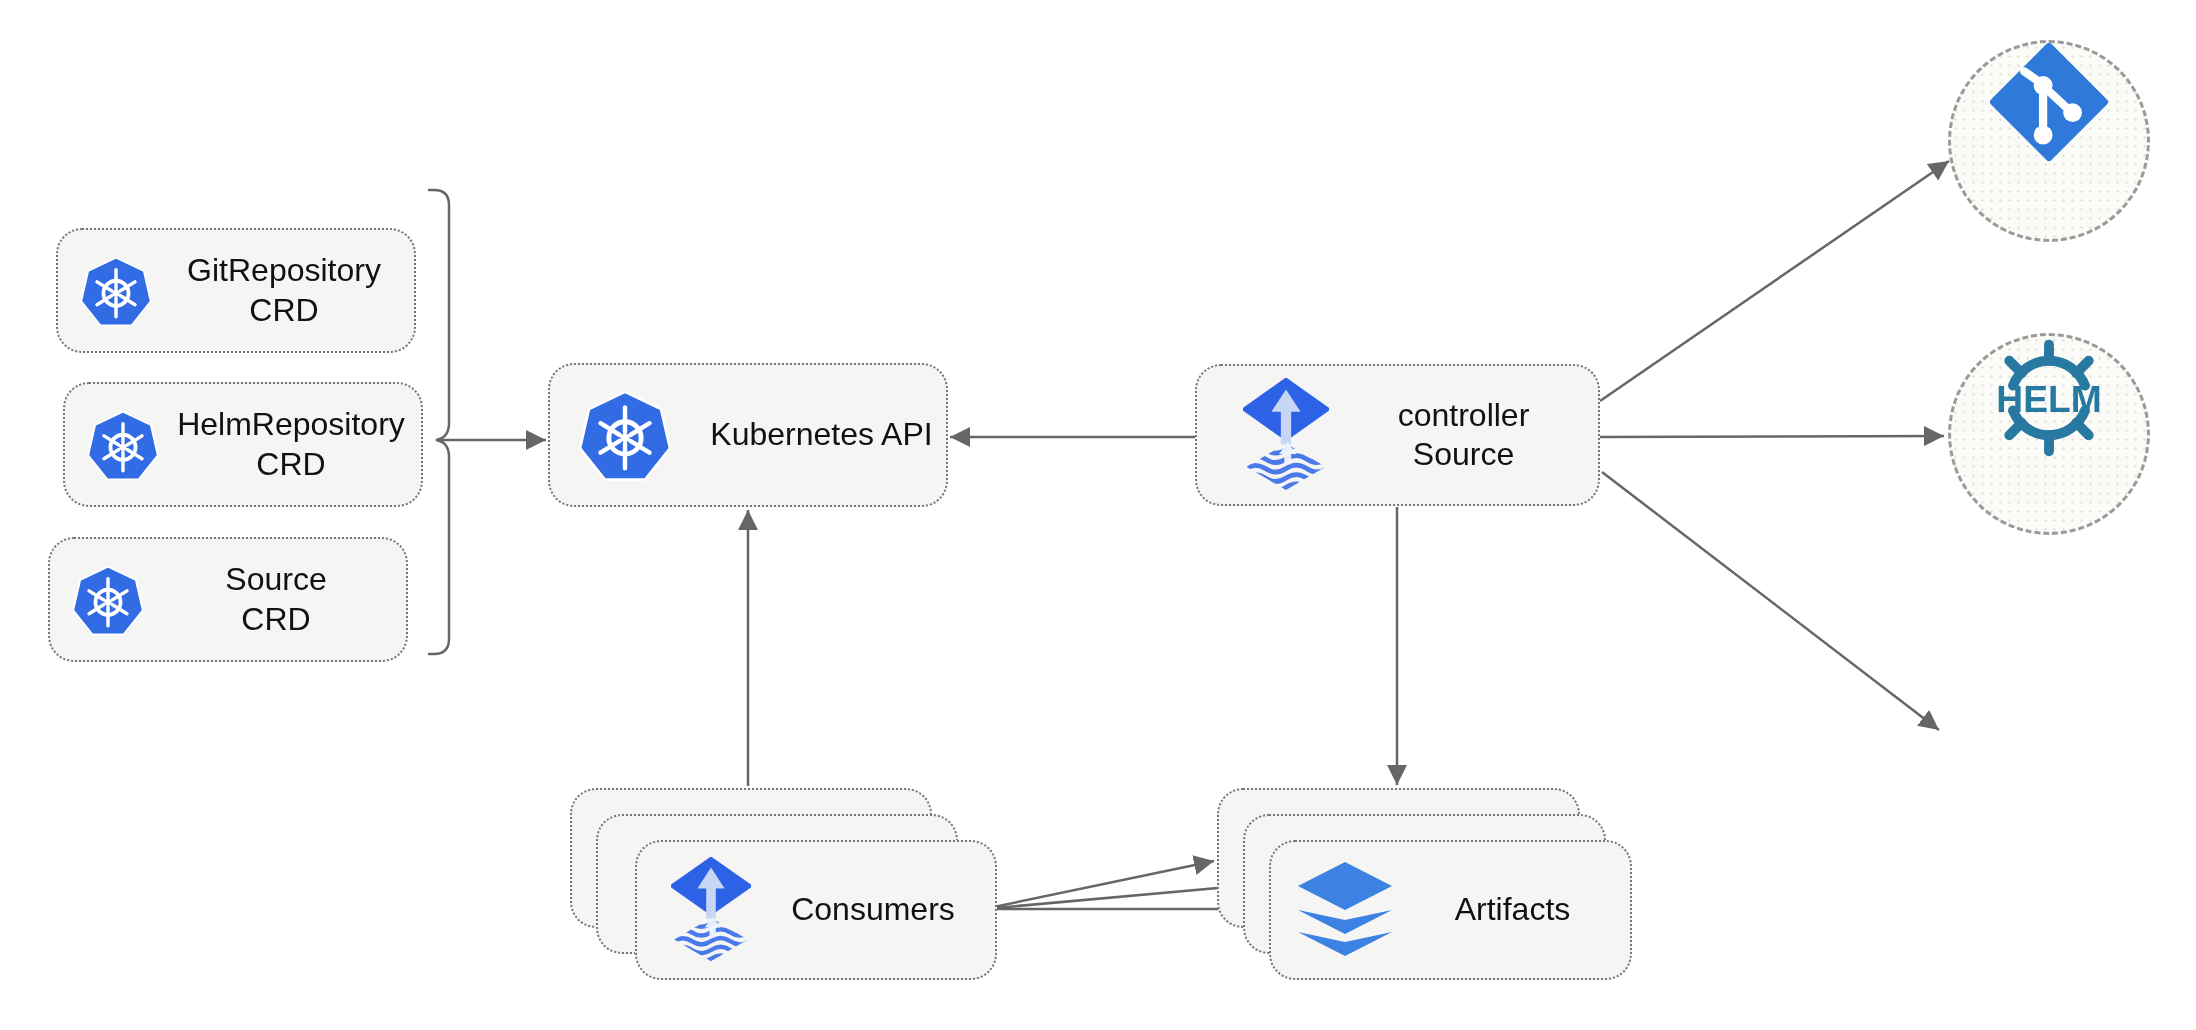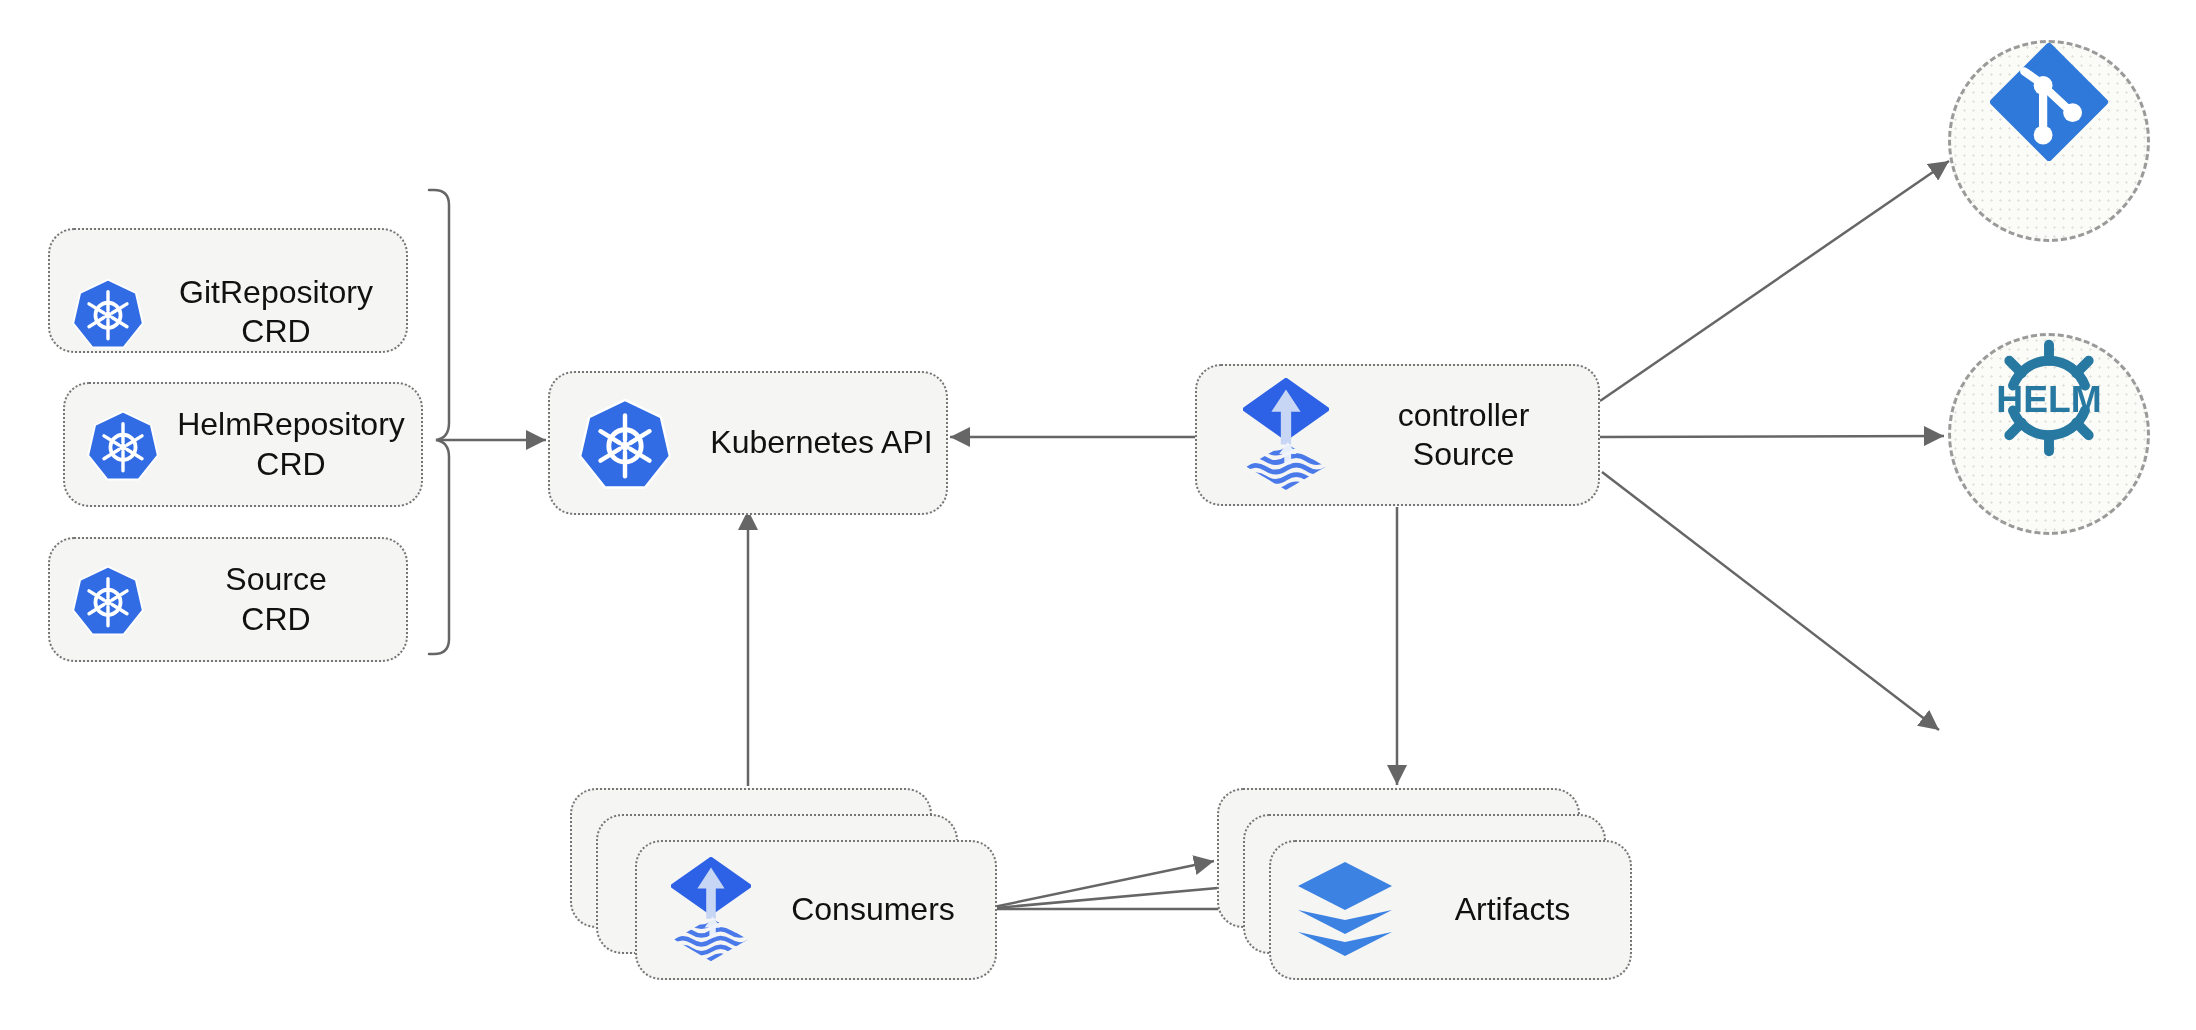--- a/index.html
+++ b/index.html
@@ -40,21 +40,21 @@
       <path marker-end="url(#arrow)" d="M 1397 507 L 1397 785"></path>
       <path marker-end="url(#arrow)" d="M 1600 401 L 1949 161"></path>
       <path marker-end="url(#arrow)" d="M 1600 437 L 1944 436"></path>
       <path marker-end="url(#arrow)" d="M 1602 472 L 1939 730"></path>
       <path marker-end="url(#arrow)" d="M 984 909 L 1214 861"></path>
       <path marker-end="url(#arrow)" d="M 984 909 L 1240 886"></path>
       <path marker-end="url(#arrow)" d="M 984 909 L 1266 909"></path>
     </g>
   </svg>
 
-  <div class="node box" style="left:48px;top:228px;width:360px;height:125px;padding-left:20px;align-items:flex-end;">
+  <div class="node box" style="left:56px;top:228px;width:360px;height:125px;padding-left:20px;">
     <span class="icon">
       <svg width="76" height="76" viewBox="0 0 100 100">
         <polygon points="50,6 86.7,23.7 95.8,63.5 70.4,95.4 29.6,95.4 4.2,63.5 13.3,23.7" fill="var(--kubernetes-blue,#326CE5)" stroke="#fff" stroke-width="2.5" stroke-linejoin="round"></polygon>
         <g stroke="#fff" stroke-width="4.5" stroke-linecap="round">
           <circle cx="50" cy="53" r="16.5" fill="none" stroke-width="5"></circle>
           <line x1="50" y1="47" x2="50" y2="22"></line>
           <line x1="50" y1="59" x2="50" y2="84"></line>
           <line x1="44.6" y1="50" x2="25" y2="38"></line>
           <line x1="55.4" y1="50" x2="75" y2="38"></line>
           <line x1="44.6" y1="56" x2="25" y2="68"></line>
@@ -107,21 +107,21 @@
         </g>
         <circle cx="50" cy="53" r="4.5" fill="#fff"></circle>
       </svg>
     </span>
     <span class="lbl">
       <div class="ln">Source</div>
       <div class="ln">CRD</div>
     </span>
   </div>
 
-  <div class="node box" style="left:548px;top:371px;width:400px;height:144px;padding-left:26px;gap:23px;">
+  <div class="node box" style="left:548px;top:363px;width:400px;height:144px;padding-left:26px;gap:23px;">
     <span class="icon">
       <svg width="98" height="98" viewBox="0 0 100 100">
         <polygon points="50,6 86.7,23.7 95.8,63.5 70.4,95.4 29.6,95.4 4.2,63.5 13.3,23.7" fill="var(--kubernetes-blue,#326CE5)" stroke="#fff" stroke-width="2.5" stroke-linejoin="round"></polygon>
         <g stroke="#fff" stroke-width="4.5" stroke-linecap="round">
           <circle cx="50" cy="53" r="16.5" fill="none" stroke-width="5"></circle>
           <line x1="50" y1="47" x2="50" y2="22"></line>
           <line x1="50" y1="59" x2="50" y2="84"></line>
           <line x1="44.6" y1="50" x2="25" y2="38"></line>
           <line x1="55.4" y1="50" x2="75" y2="38"></line>
           <line x1="44.6" y1="56" x2="25" y2="68"></line>

